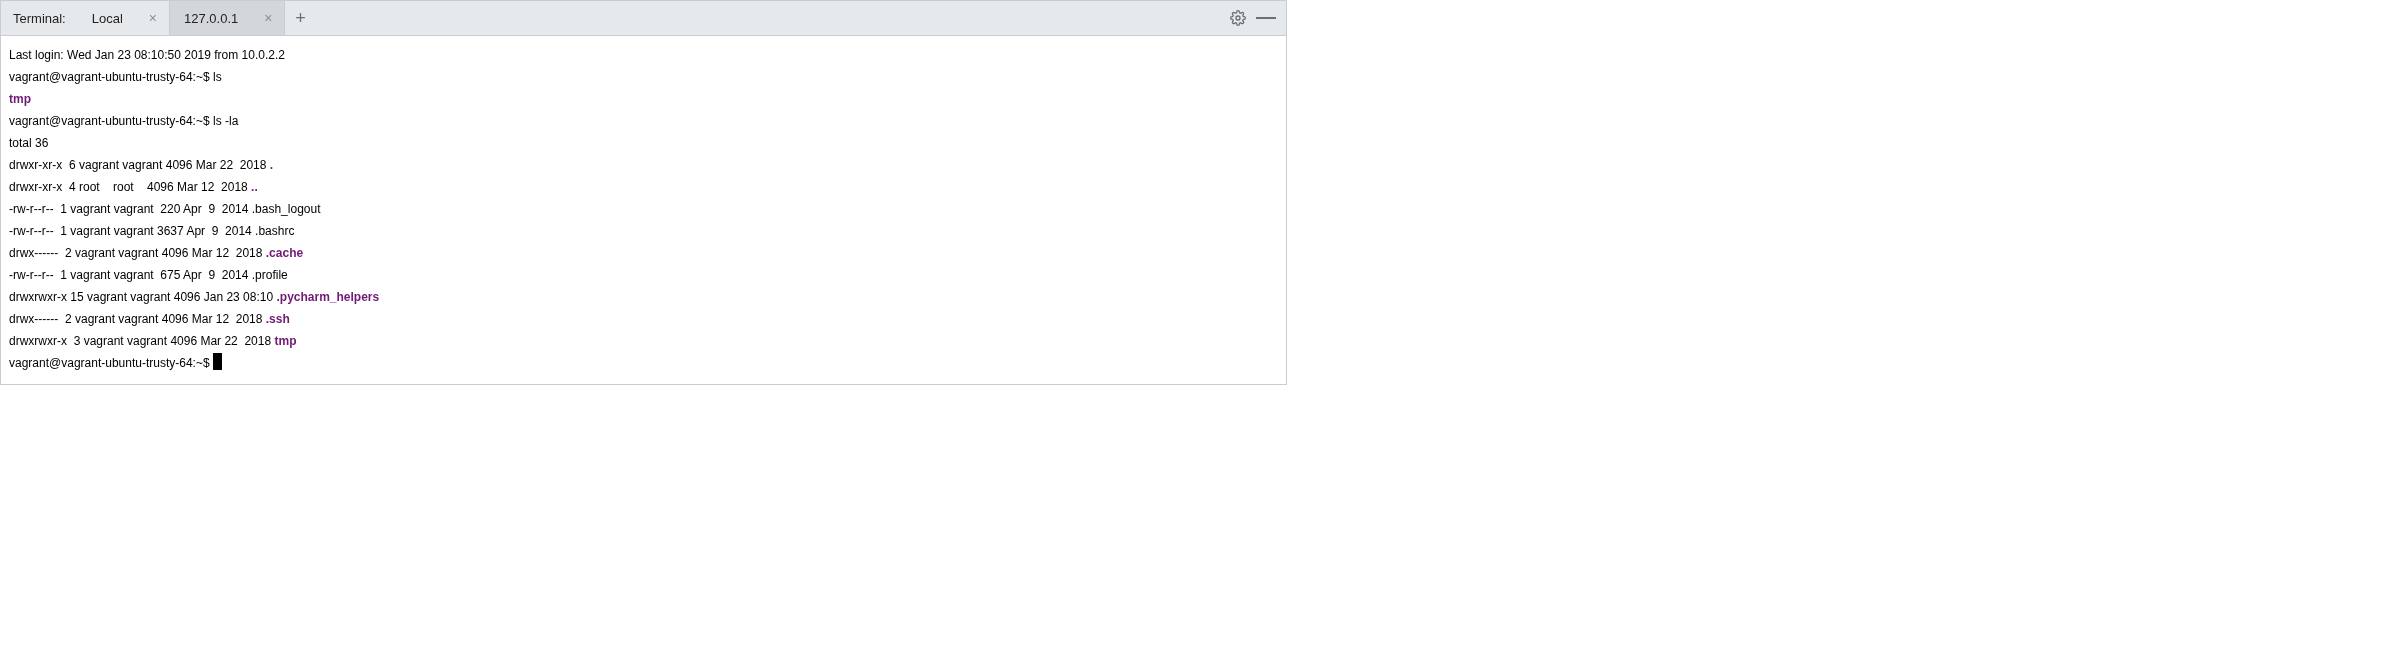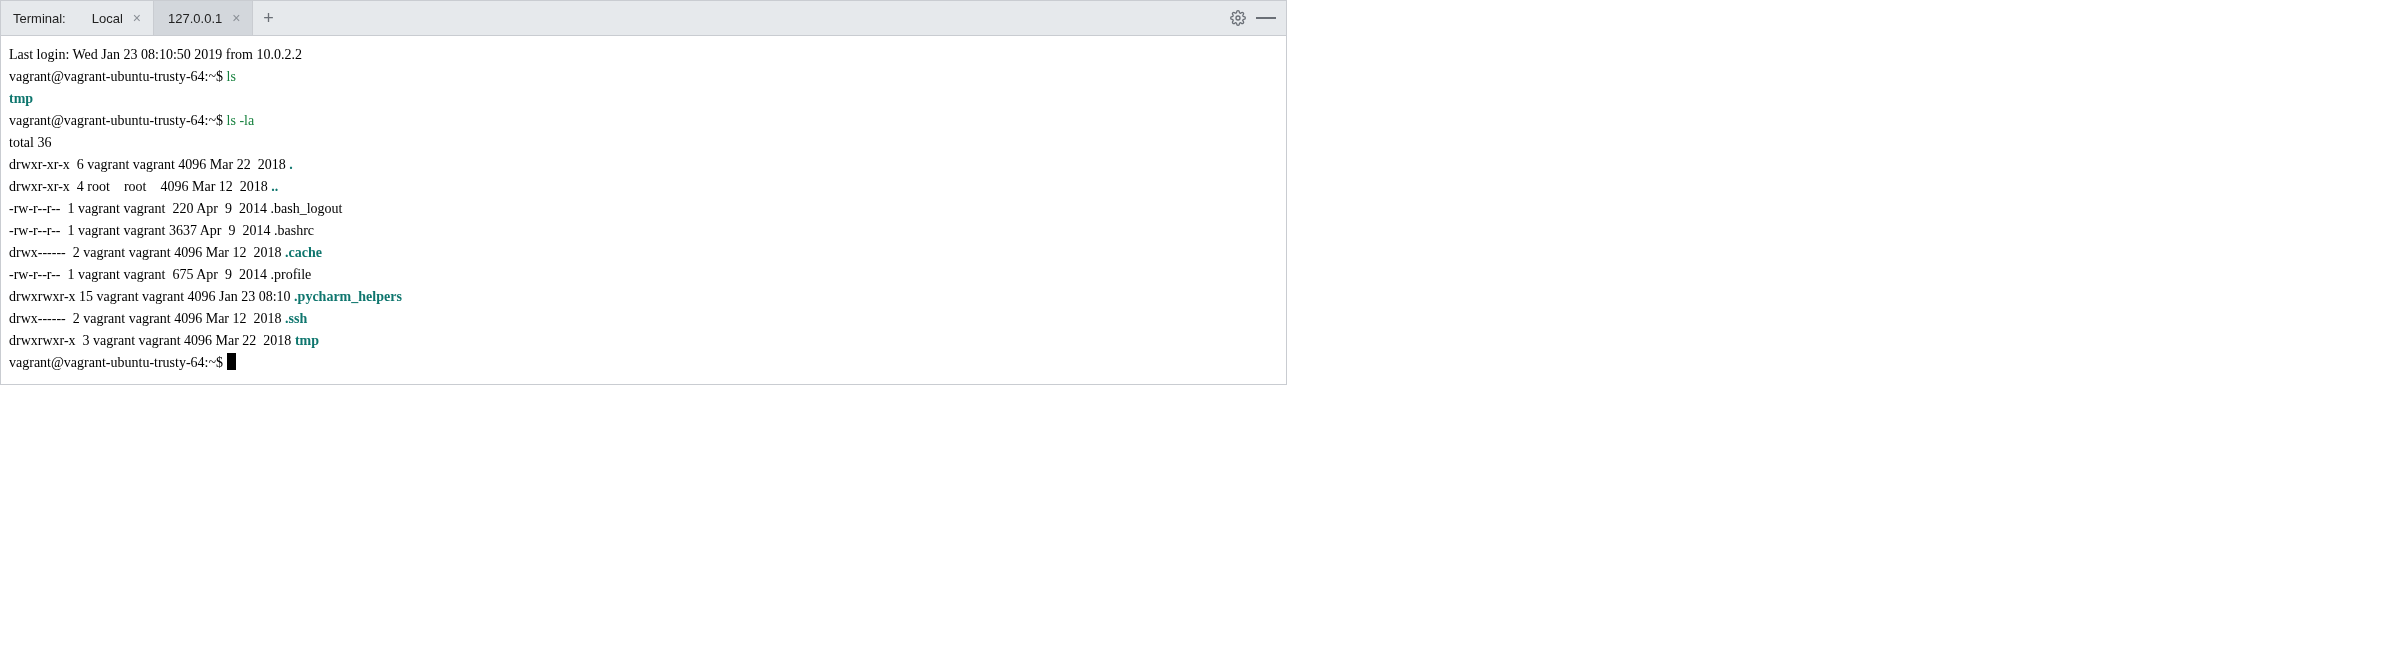--- a/index.html
+++ b/index.html
@@ -29,21 +29,21 @@
     font-size: 13px;
     color: #222;
   }
   .tab {
     display: flex;
     align-items: center;
     padding: 0 10px 0 14px;
     font-size: 13px;
     color: #222;
     border-right: 1px solid #c9ccd1;
-    gap: 8px;
+    gap: 24px;
     cursor: pointer;
   }
   .tab.active {
     background: #d3d7dc;
     text-align: center;
   }
   .tab .close-x {
     color: #8a8f96;
     font-size: 14px;
     line-height: 1;
@@ -73,29 +73,29 @@
   }
   .gear-icon svg { width: 16px; height: 16px; }
   .min-icon {
     font-size: 20px;
     font-weight: 600;
     line-height: 1;
     position: relative;
     top: -2px;
   }
   .terminal-body {
-    font-family: Liberation Serif, serif;
-    font-size: 14px;
+    font-family: Liberation Sans, sans-serif;
+    font-size: 12px;
     line-height: 22px;
     padding: 8px 8px 10px 8px;
     white-space: pre;
     color: #000;
   }
-  .dir { color: #0f766e; font-weight: 700; }
-  .cmd { color: #15803d; }
+  .dir { color: #701a75; font-weight: 700; }
+  .cmd { color: #000000; }
   .cursor-block {
     display: inline-block;
     width: 9px;
     height: 17px;
     background: #000;
     vertical-align: -3px;
   }
 </style>
 </head>
 <body>

